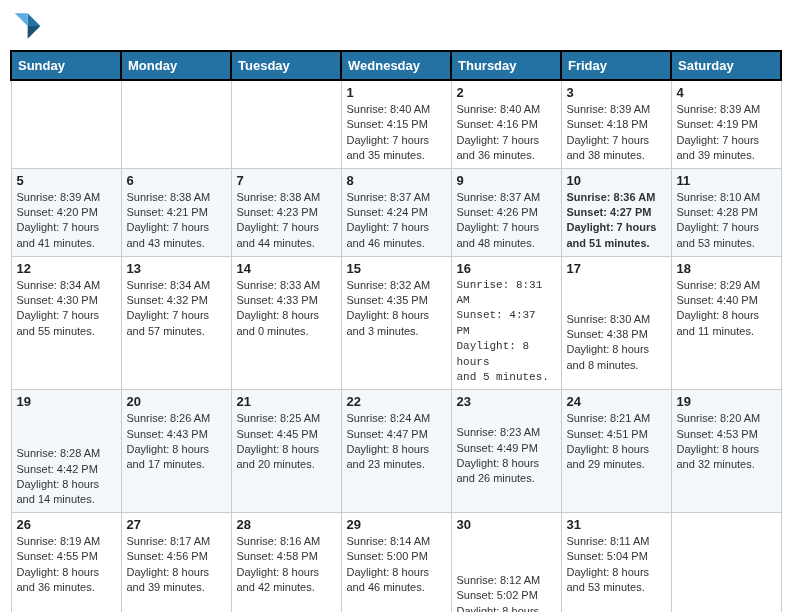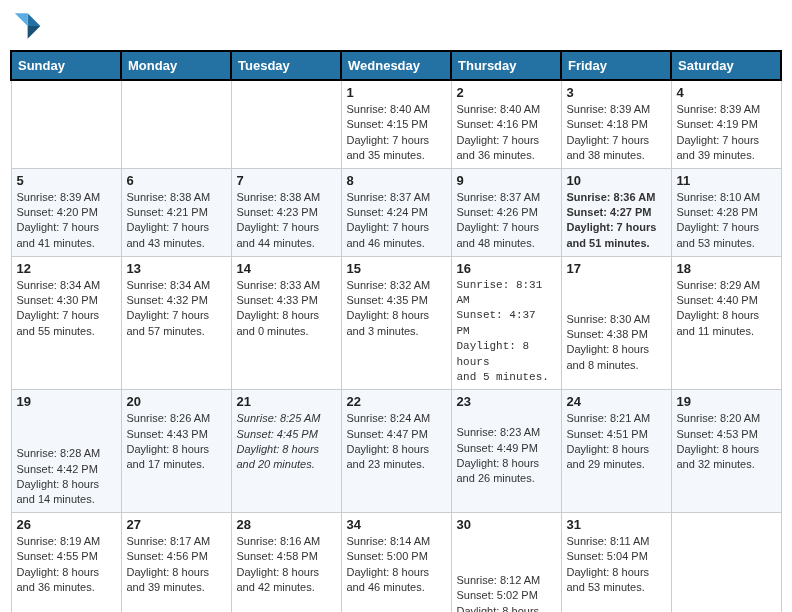--- a/index.html
+++ b/index.html
@@ -268,21 +268,21 @@
         </td>
         <td>
           <div class="day-num">20</div>
           <div class="day-info" style="white-space: pre-wrap;">Sunrise: 8:26 AM
 Sunset: 4:43 PM
 Daylight: 8 hours
 and 17 minutes.</div>
         </td>
         <td>
           <div class="day-num">21</div>
-          <div class="day-info" style="white-space: pre-wrap; font-style: italic;">Sunrise: 8:25 AM
+          <div class="day-info" style="white-space: pre-wrap;">Sunrise: 8:25 AM
 Sunset: 4:45 PM
 Daylight: 8 hours
 and 20 minutes.</div>
         </td>
         <td>
           <div class="day-num">22</div>
           <div class="day-info" style="white-space: pre-wrap;">Sunrise: 8:24 AM
 Sunset: 4:47 PM
 Daylight: 8 hours
 and 23 minutes.</div>
@@ -325,21 +325,21 @@
 and 39 minutes.</div>
         </td>
         <td>
           <div class="day-num">28</div>
           <div class="day-info" style="white-space: pre-wrap;">Sunrise: 8:16 AM
 Sunset: 4:58 PM
 Daylight: 8 hours
 and 42 minutes.</div>
         </td>
         <td>
-          <div class="day-num">34</div>
+          <div class="day-num">29</div>
           <div class="day-info" style="white-space: pre-wrap;">Sunrise: 8:14 AM
 Sunset: 5:00 PM
 Daylight: 8 hours
 and 46 minutes.</div>
         </td>
         <td>
           <div class="day-num">30</div>
           <div class="day-info" style="white-space: pre-wrap; margin-top: 41px;">Sunrise: 8:12 AM
 Sunset: 5:02 PM
 Daylight: 8 hours

